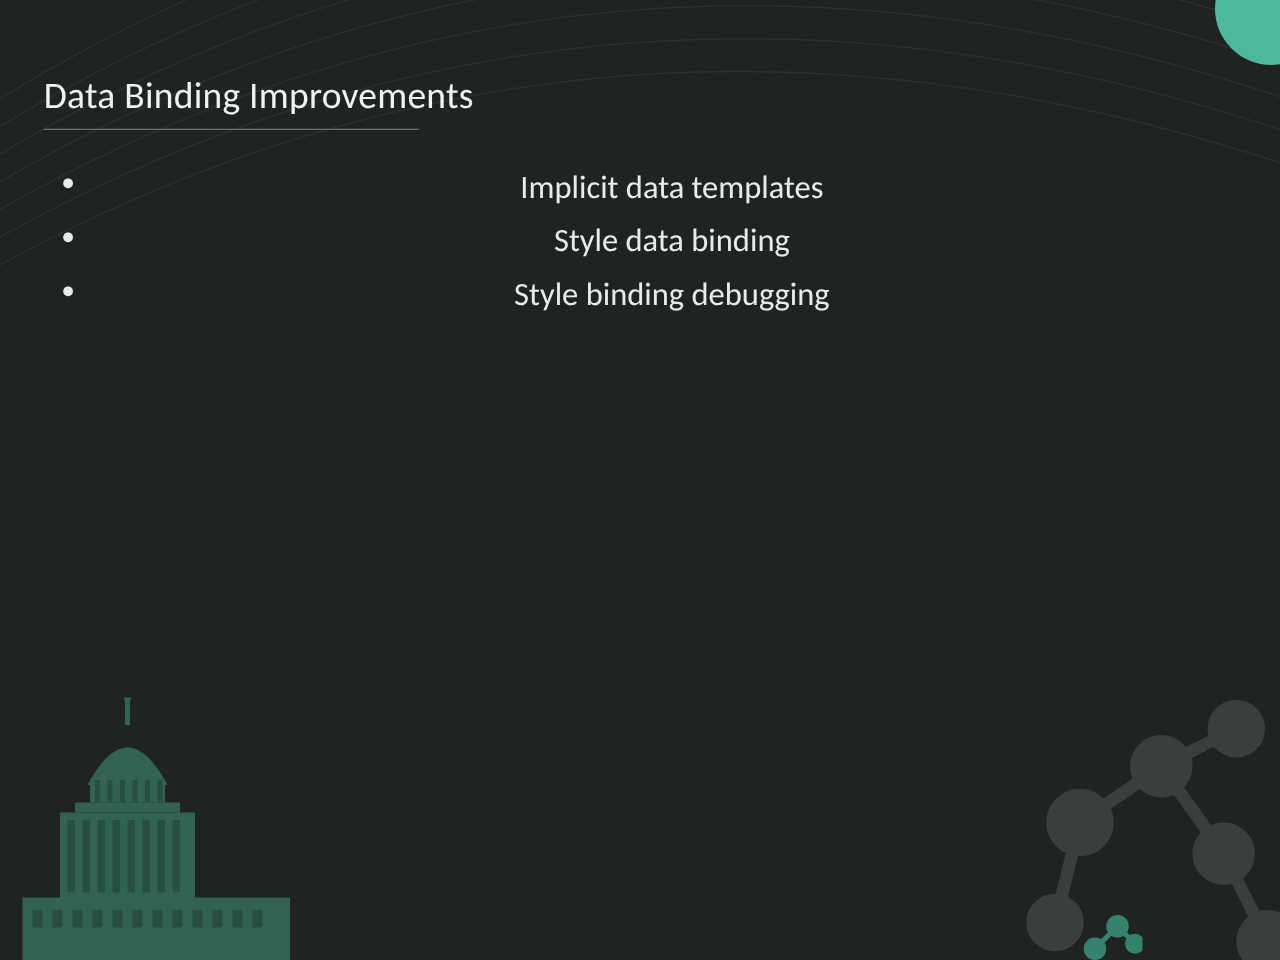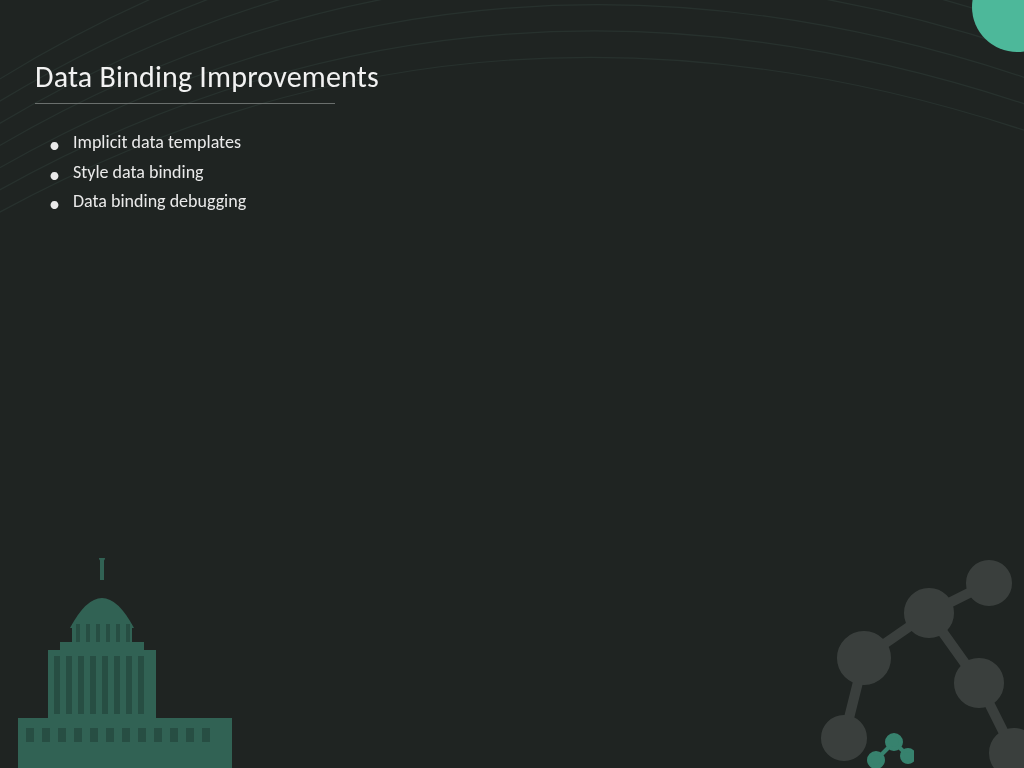--- a/index.html
+++ b/index.html
@@ -86,26 +86,27 @@
       width: 300px;
       height: 1px;
       background: #6a6f6d;
       margin-bottom: 24px;
     }
     ul.bullets {
       list-style: none;
       padding-left: 14px;
     }
     ul.bullets li {
-      font-size: 18px;
+      font-size: 26px;
       line-height: 1.65;
       color: #eaeaea;
       position: relative;
       padding-left: 24px;
       font-weight: 400;
+      text-align: center;
     }
     ul.bullets li::before {
       content: "•";
       position: absolute;
       left: 0;
       top: 0;
       color: #eaeaea;
       font-size: 22px;
     }
   </style>
@@ -204,15 +205,15 @@
     </g>
   </svg>
 </div>
 
 <div class="content">
   <h1 class="title">Data Binding Improvements</h1>
   <div class="underline"></div>
   <ul class="bullets">
     <li>Implicit data templates</li>
     <li>Style data binding</li>
-    <li>Data binding debugging</li>
+    <li>Style binding debugging</li>
   </ul>
 </div>
 
 </body></html>

